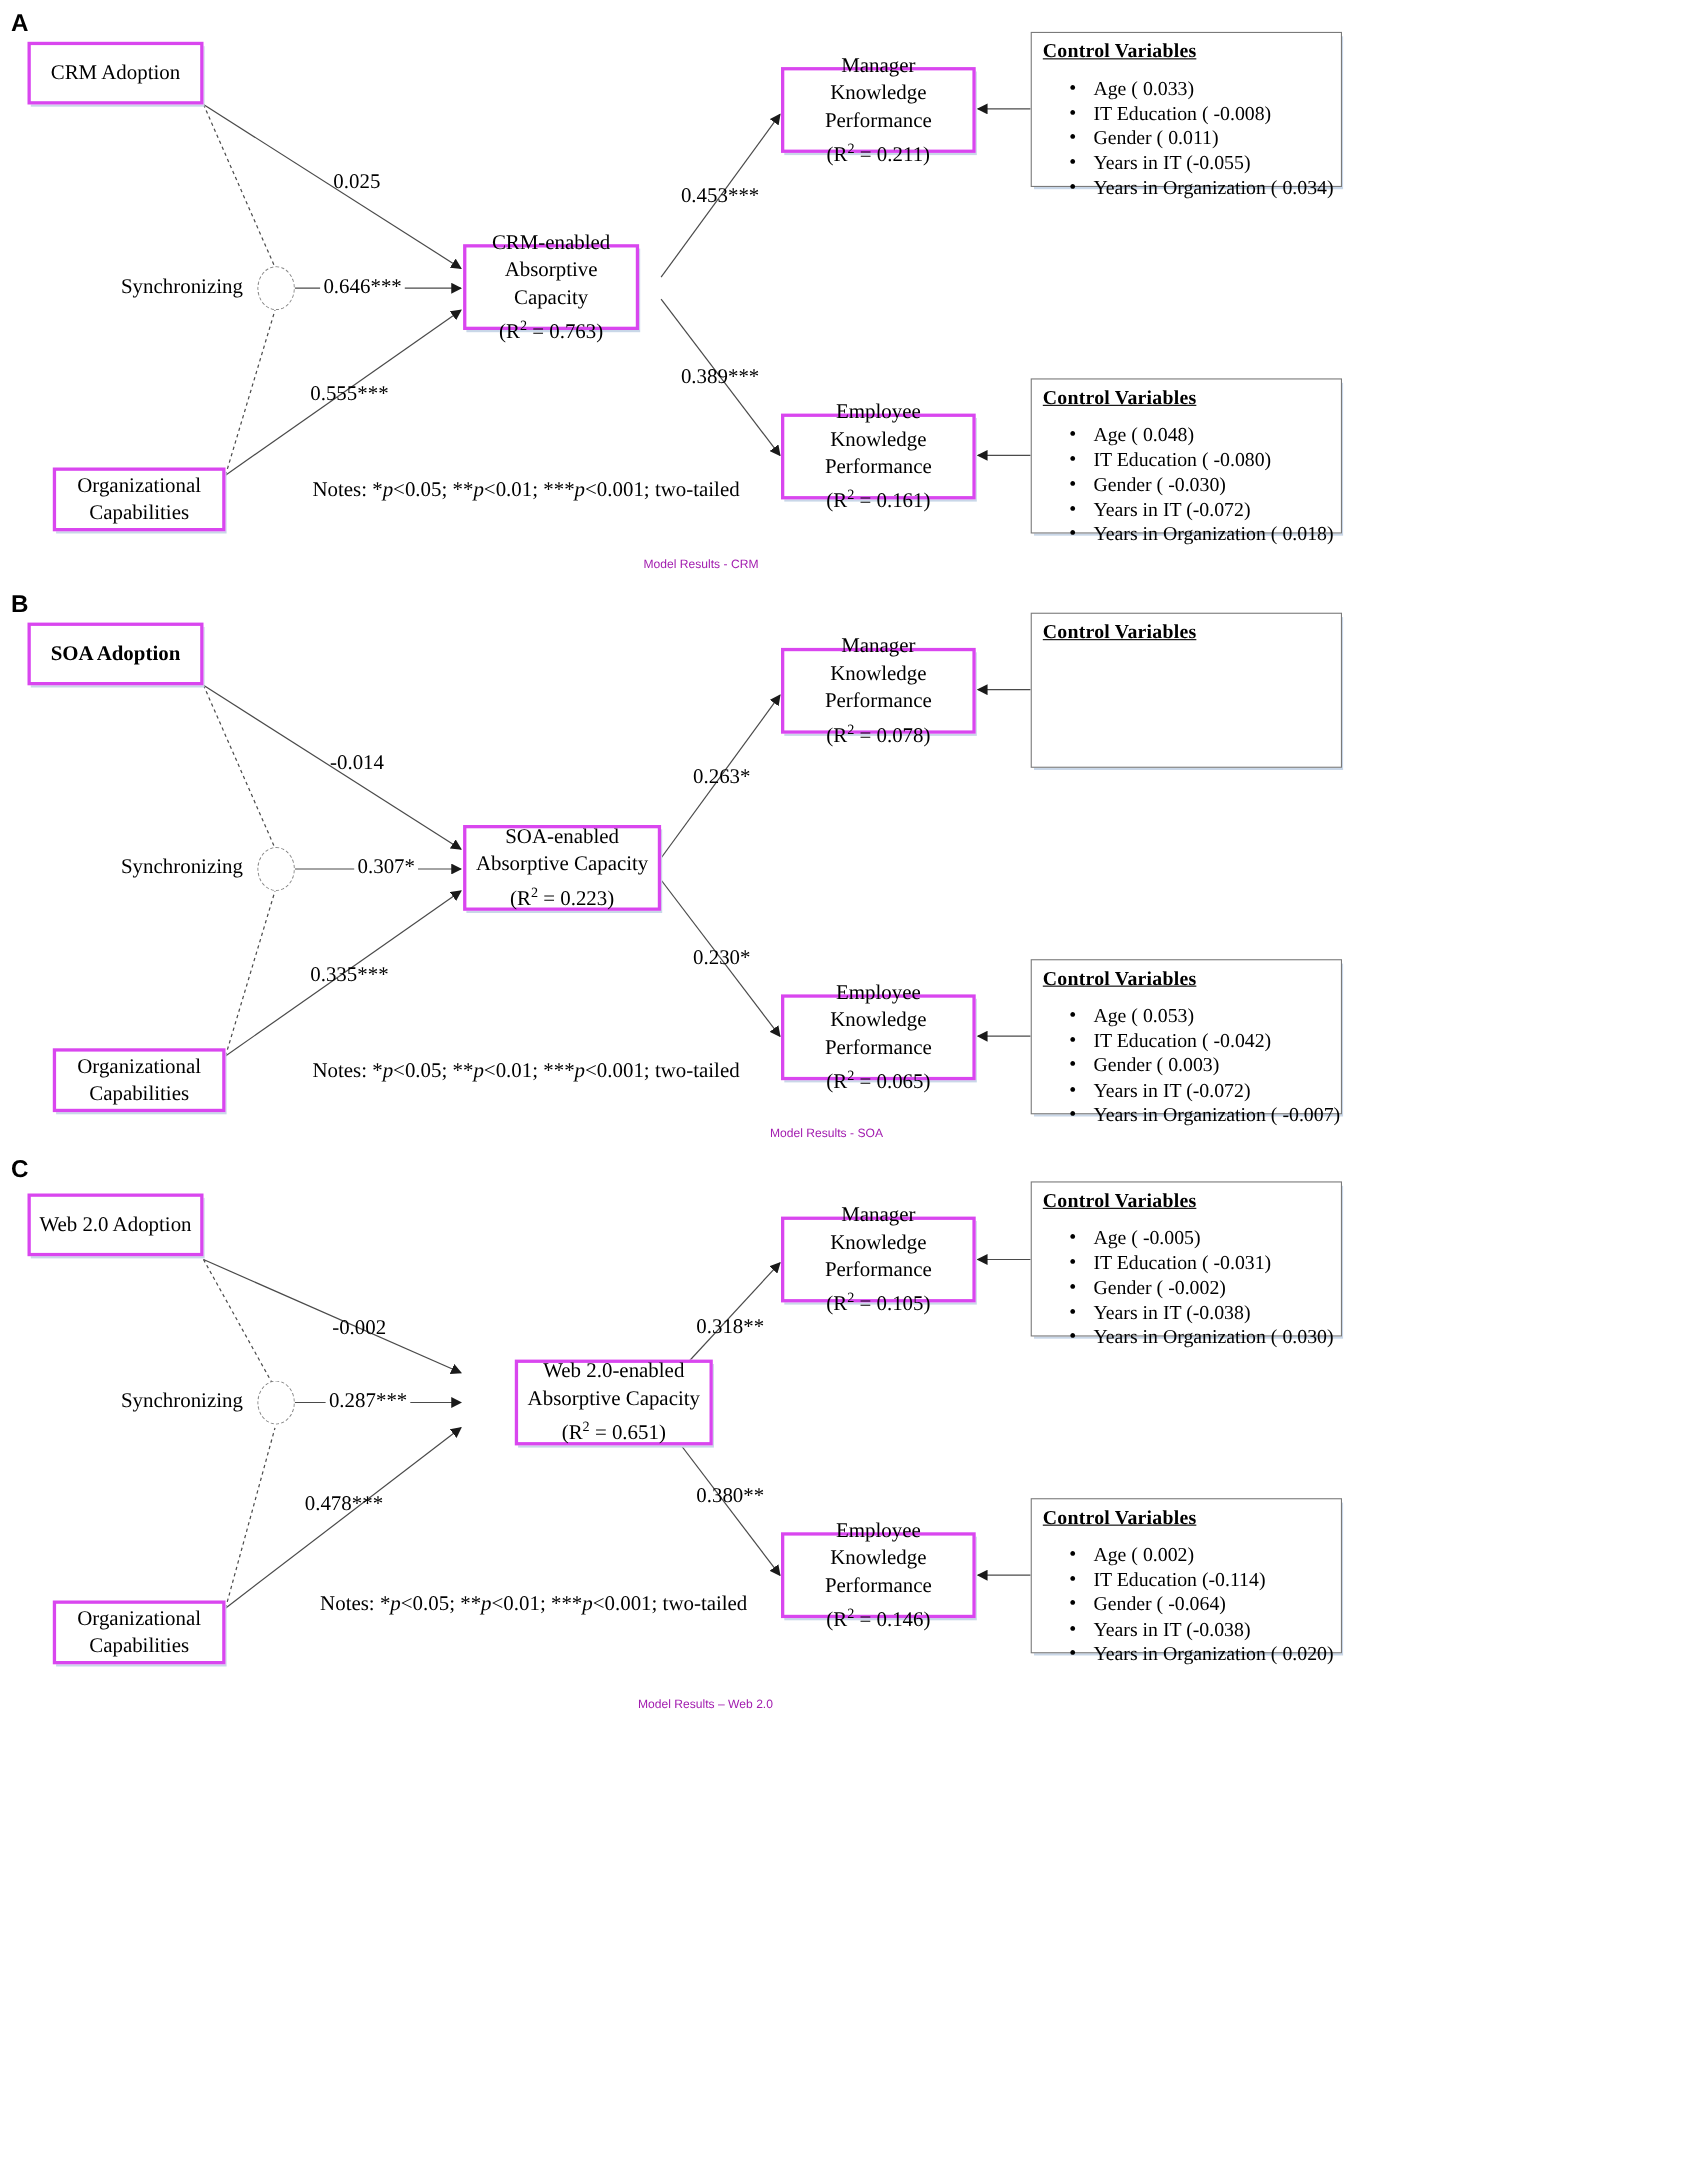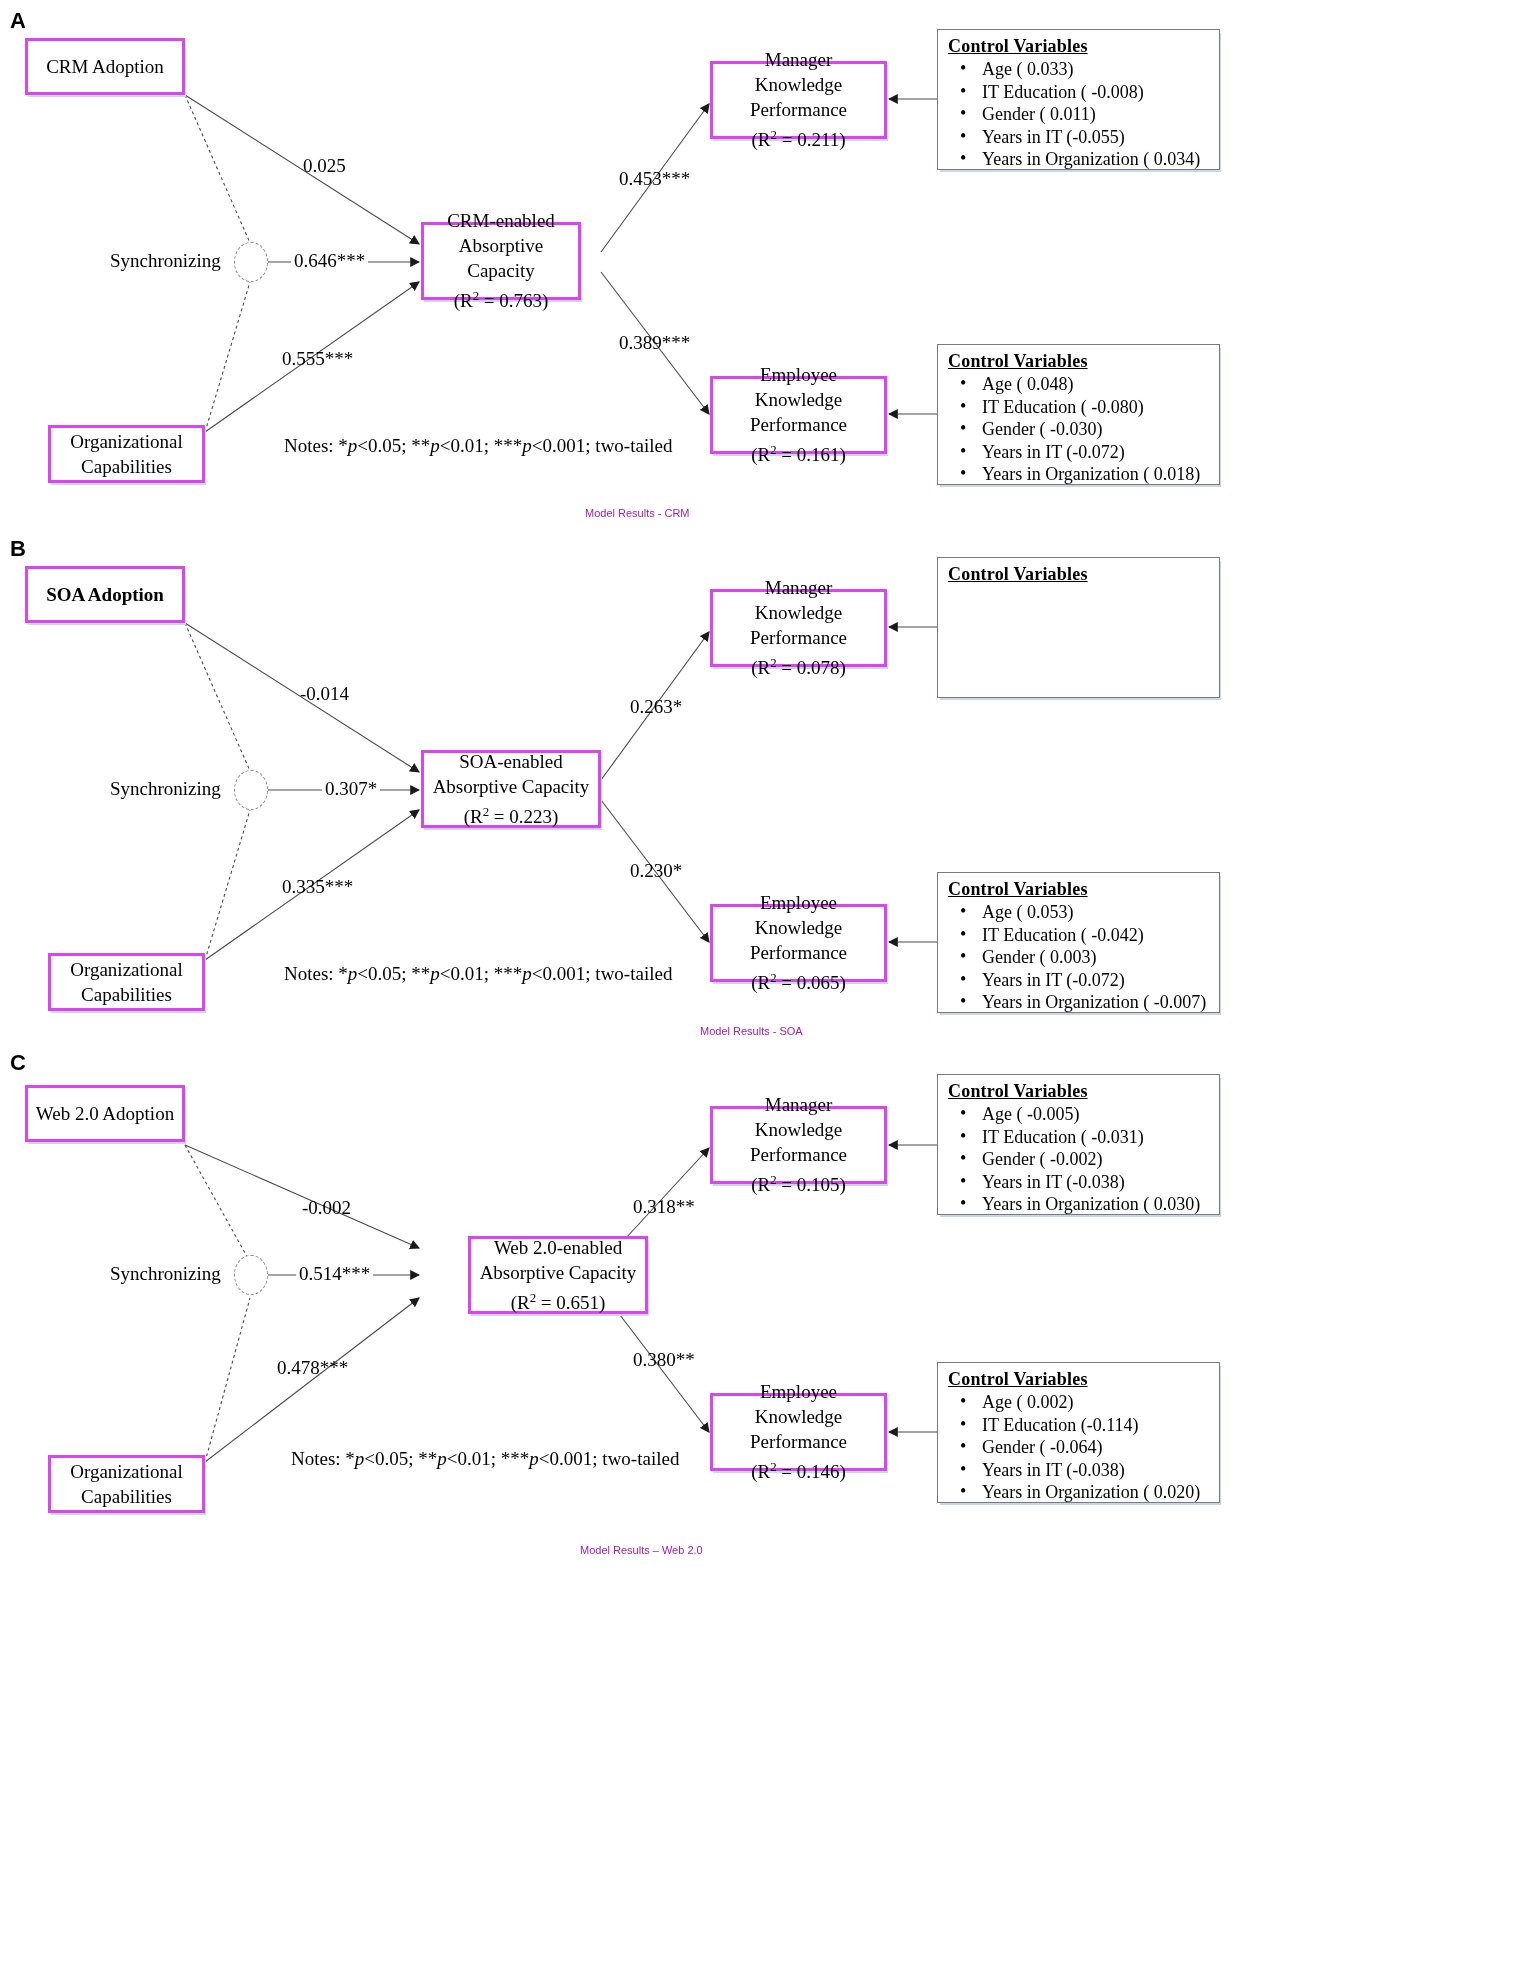--- a/index.html
+++ b/index.html
@@ -29,21 +29,21 @@
   
   .ctrl{
     position:absolute;background:#fff;border:1px solid #7a7a7a;
     box-shadow:2px 3px 0 -1px #c9d7e8;
     box-sizing:border-box;padding:6px 10px 8px 10px;
   }
   .ctrl .ctrl-title{
     text-align:left;font-weight:bold;font-size:18px;
     text-decoration:underline;margin-bottom:1px;letter-spacing:.2px;
   }
-  .ctrl ul{margin:0;padding:0 0 0 34px;list-style:none;}
+  .ctrl ul{margin:12px;padding:0 0 0 34px;list-style:none;}
   .ctrl li{font-size:18px;line-height:22.5px;position:relative;white-space:nowrap;}
   .ctrl li:before{
     content:"\2022";position:absolute;left:-22px;top:-1px;font-size:18px;
   }
 
   
   .lbl{position:absolute;font-size:19px;line-height:22px;white-space:nowrap;}
   .coef{position:absolute;font-size:19px;line-height:22px;white-space:nowrap;}
   .notes{position:absolute;font-size:19px;line-height:22px;white-space:nowrap;}
   .notes i{font-style:italic;}
@@ -294,21 +294,21 @@
 
 <div class="node" style="left:710px;top:1393px;width:177px;height:78px;">
   <div class="inner">
     <span class="ln">Employee Knowledge</span>
     <span class="ln">Performance</span>
     <span class="ln"><span>(R</span><sup>2</sup><span> = 0.146)</span></span>
   </div>
 </div>
 
 <div class="coef" style="left:302px;top:1197px;">-0.002</div>
-<div class="coef" style="left:296px;top:1263px;background:#fff;padding:0 3px;">0.514***</div>
+<div class="coef" style="left:296px;top:1263px;background:#fff;padding:0 3px;">0.287***</div>
 <div class="coef" style="left:277px;top:1357px;">0.478***</div>
 <div class="coef" style="left:633px;top:1196px;">0.318**</div>
 <div class="coef" style="left:633px;top:1349px;">0.380**</div>
 
 <div class="ctrl" style="left:937px;top:1074px;width:283px;height:141px;">
   <div class="ctrl-title">Control Variables</div>
   <ul>
     <li>Age ( -0.005)</li>
     <li>IT Education ( -0.031)</li>
     <li>Gender ( -0.002)</li>

